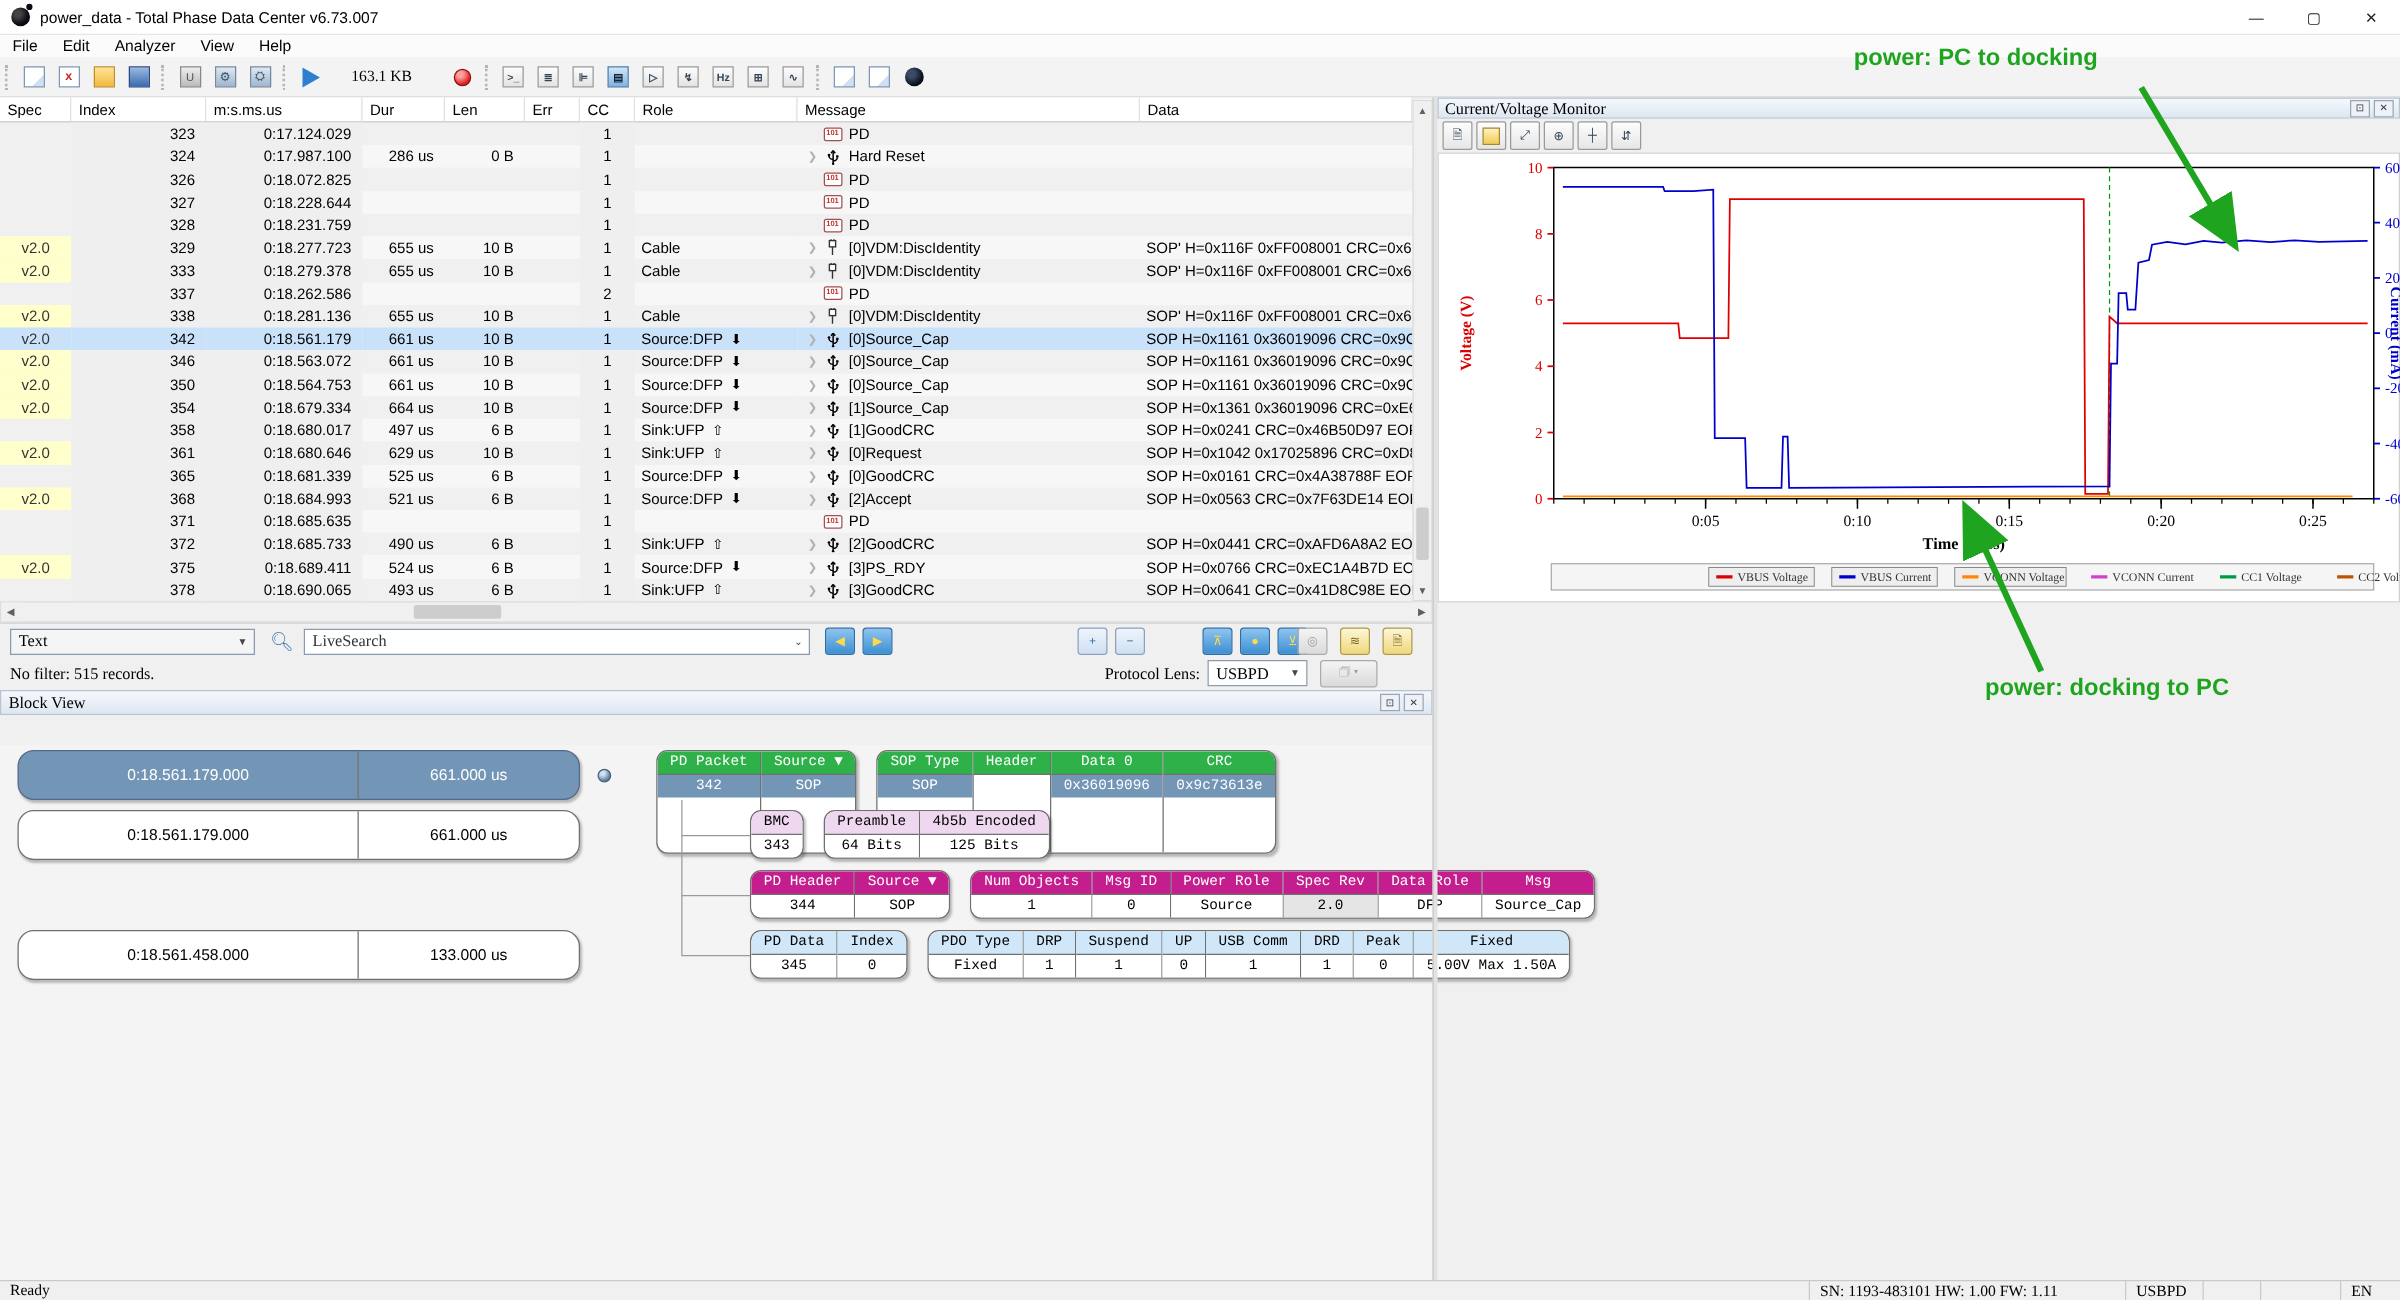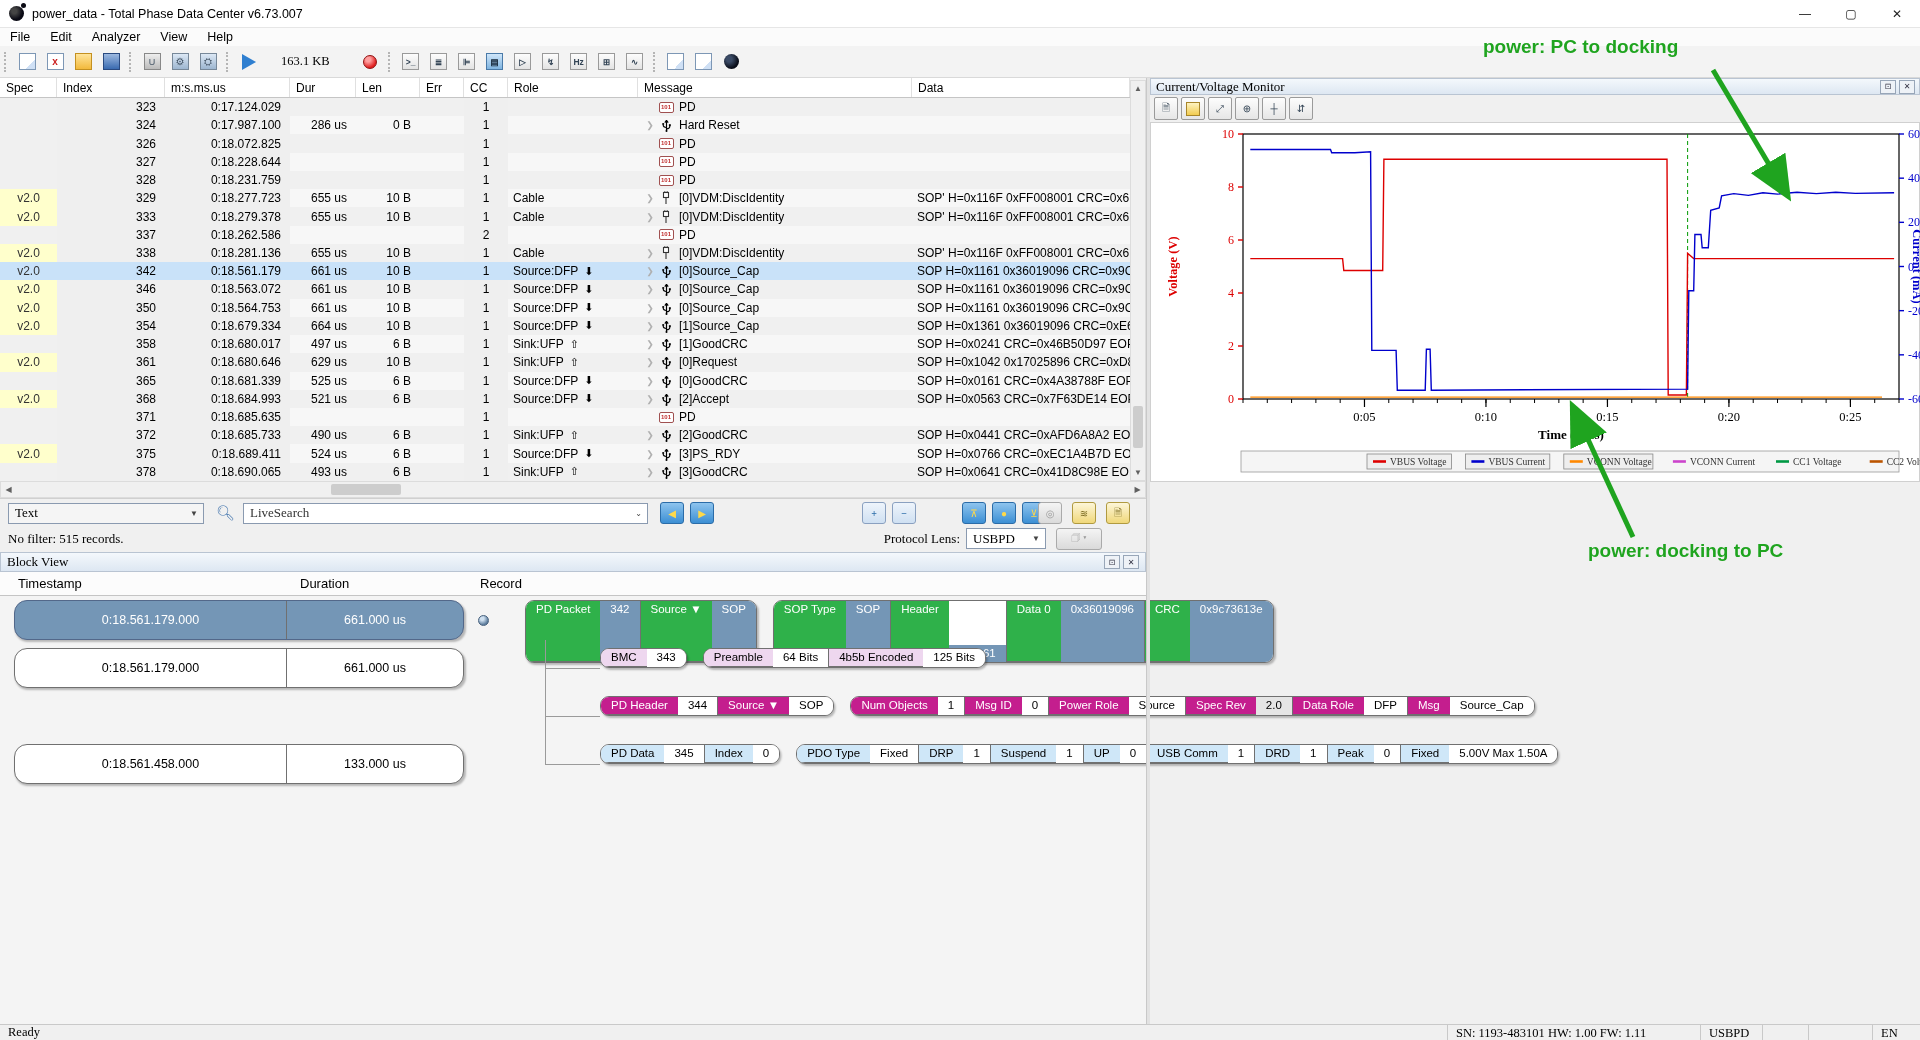--- a/index.html
+++ b/index.html
@@ -98,21 +98,21 @@
              border-bottom:1px solid #c5c5c5; display:flex; align-items:center; font-size:13px; }
   .bv-canvas { position:absolute; left:0; top:596px; width:1146px; height:428px; background:#f4f4f4; }
   .ts-block { position:absolute; display:flex; height:40px; border:1.5px solid #707070; border-radius:13px;
               overflow:hidden; background:#fff; box-shadow:1.5px 2px 2px rgba(0,0,0,.25); font-size:12.5px; }
   .ts-block .p1 { width:272px; display:flex; align-items:center; justify-content:center;
                   border-right:1.5px solid #707070; }
   .ts-block .p2 { width:176px; display:flex; align-items:center; justify-content:center; }
   .ts-block.sel { background:#7496b6; color:#fff; border-color:#53688a; }
   .blk { display:inline-flex; border:1.5px solid #707070; border-radius:9px; overflow:hidden;
          box-shadow:1.5px 2px 2px rgba(0,0,0,.25); background:#fff; }
-  .blk .col { display:flex; flex-direction:row; border-right:1px solid #707070; }
+  .blk .col { display:flex; flex-direction:column; border-right:1px solid #707070;font-family:Liberation Mono, monospace; }
   .blk .col:last-child { border-right:none; }
   .blk .h { font-size:11.5px; padding:2px 10px 3px; text-align:center; border-bottom:1px solid #707070; white-space:nowrap; }
   .blk .v { font-size:11.5px; padding:2px 10px 3px; text-align:center; white-space:nowrap; }
   .tree-h, .tree-v { position:absolute; background:#9a9a9a; }
   .conn-dot { position:absolute; width:11px; height:11px; border-radius:50%;
               background:radial-gradient(circle at 35% 30%, #cfe0f0 0 20%, #5d7d9d 70%); border:1px solid #46607d; }
 
   
   .vsplit { position:absolute; left:1146px; top:78px; width:4px; height:946px; background:#e2e2e2;
             border-left:1px solid #c8c8c8; }
@@ -801,25 +801,20 @@
     <div class="sq-btn gray" style="position:absolute;right:44px;width:46px;">🗇 ▾</div>
   </div>
 
   <div class="bv-title">
     <span>Block View</span>
     <div style="position:absolute;right:6px;display:flex;">
       <div class="pane-btn">⊡</div>
       <div class="pane-btn">✕</div>
     </div>
   </div>
-  <div class="bv-head" id="bv-head">
-      <span style="position: absolute; left: 18px;">Timestamp</span>
-      <span style="position: absolute; left: 300px;">Duration</span>
-      <span style="position: absolute; left: 480px;">Record</span>
-    </div>
   <div class="bv-canvas" id="bv-canvas">
       <div class="ts-block sel" style="left: 14px; top: 4px;">
         <div class="p1">0:18.561.179.000</div>
         <div class="p2">661.000 us</div>
       </div>
       <div style="position: absolute; left: 525px; top: 4px; display: flex; gap: 16px;">
         <div class="blk">
           <div class="col">
             <div class="h" style="background: rgb(47, 177, 74); color: rgb(255, 255, 255);">PD Packet</div>
             <div class="v" style="background: rgb(116, 150, 182); color: rgb(255, 255, 255);">342</div>

